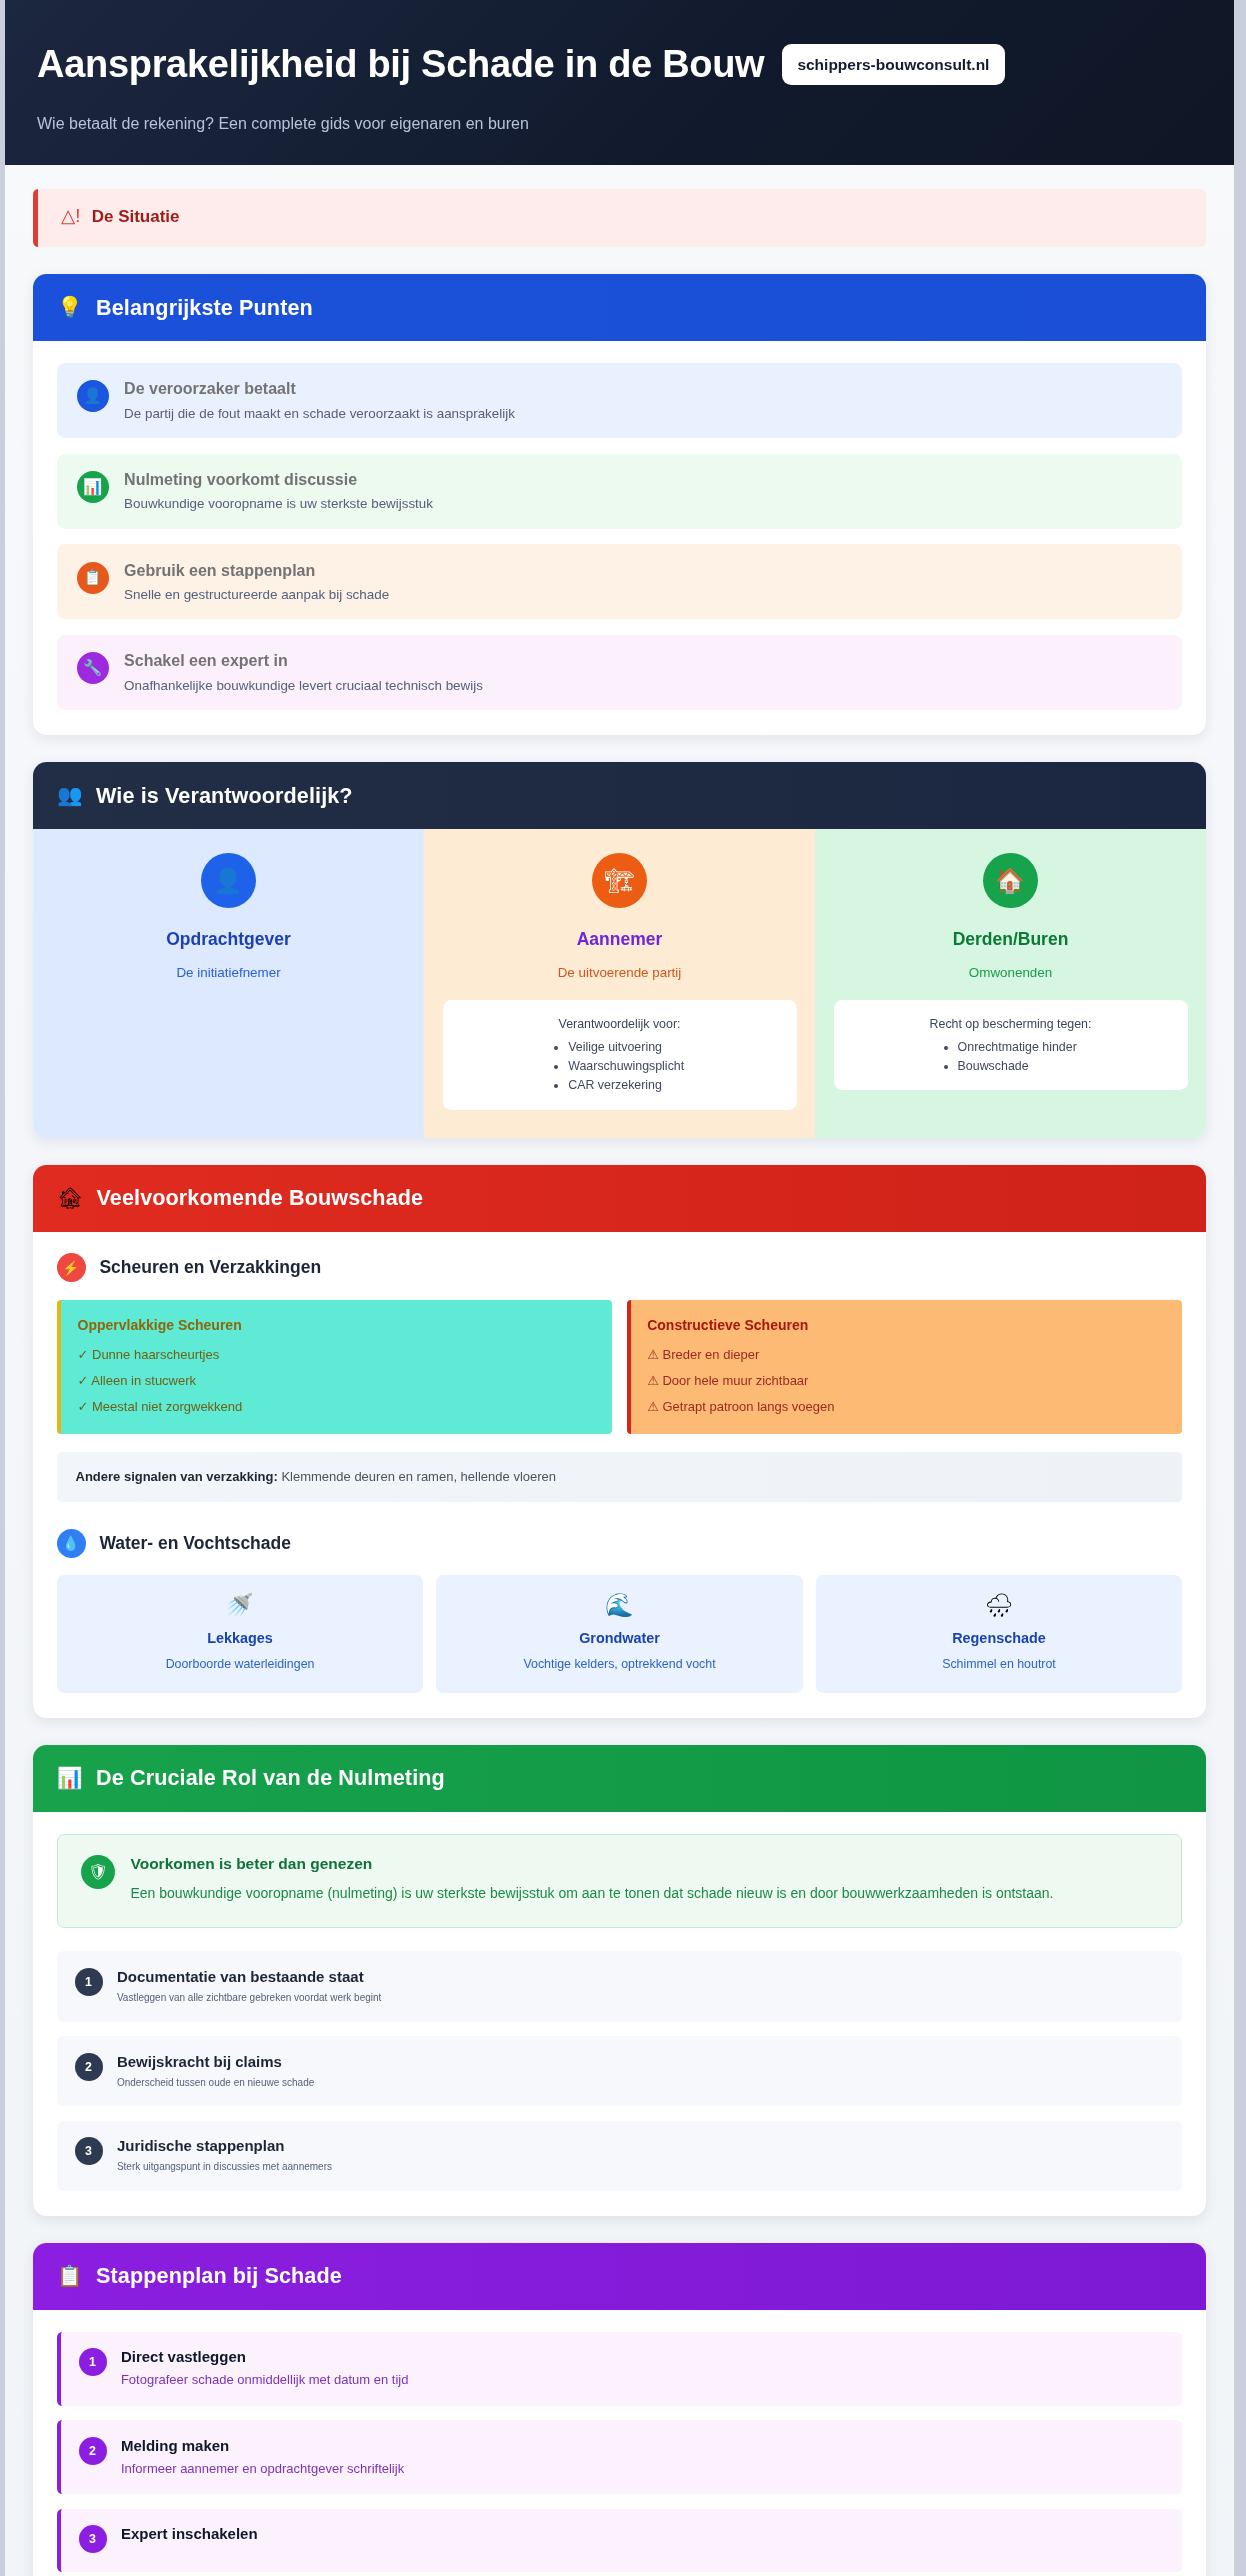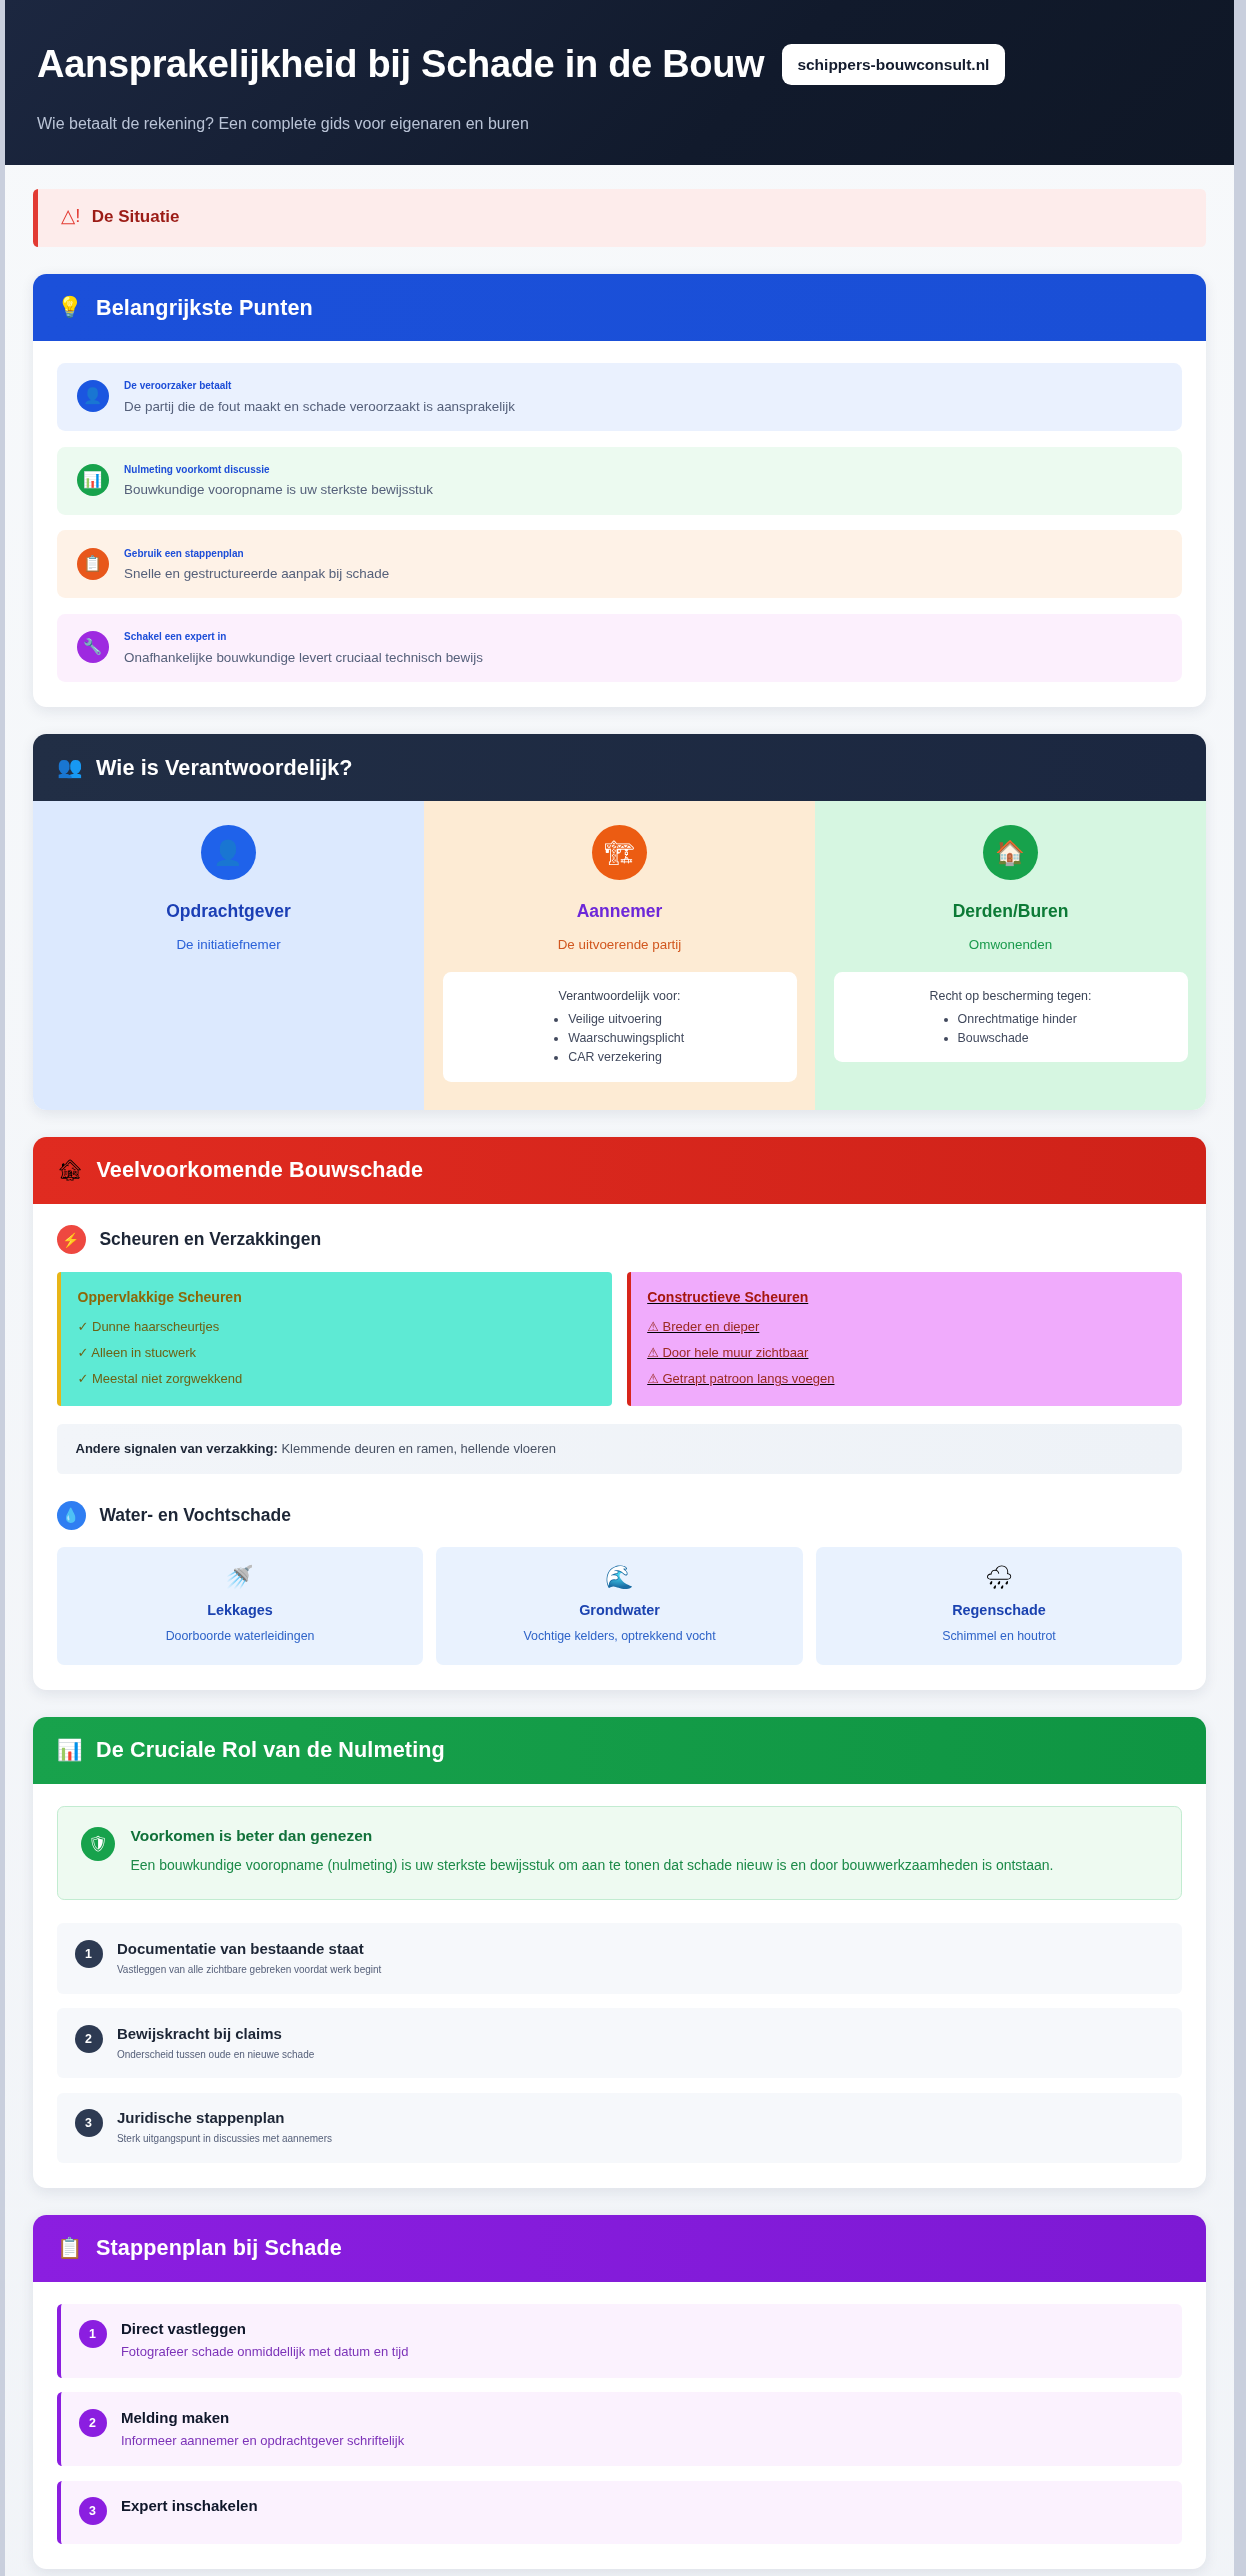--- a/index.html
+++ b/index.html
@@ -83,21 +83,21 @@
   .kp{
     display:flex;align-items:flex-start;gap:15.5px;
     border-radius:8.2px;padding:17.5px 19.6px;margin-bottom:15.5px;
   }
   .kp:last-child{margin-bottom:0;}
   .kp-dot{
     flex:0 0 auto;width:32px;height:32px;border-radius:50%;
     display:flex;align-items:center;justify-content:center;
     font-size:15.5px;color:#fff;
   }
-  .kp-t{font-size:10px;font-weight:bold;color:#1d4ed8;margin-bottom:7.2px;}
+  .kp-t{font-size:16px;font-weight:bold;color:#737373;margin-bottom:7.2px;}
   .kp-d{font-size:13.4px;color:#55607a;}
   .kp-b1{background:#eaf1fe;}.kd-b1{background:#1b56e0;}
   .kp-b2{background:#ecfaf0;}.kd-b2{background:#17a24c;}
   .kp-b3{background:#fef2e7;}.kd-b3{background:#e8571b;}
   .kp-b4{background:#fcf0fd;}.kd-b4{background:#9e2ae0;}
 
   
   .resp{display:flex;}
   .resp-col{
     flex:1;padding:24px 18.5px 28px 18.5px;
@@ -135,21 +135,21 @@
     display:flex;align-items:center;justify-content:center;
     font-size:14px;color:#fff;
   }
   .si-red{background:#ee4840;}
   .si-blue{background:#2f7ef2;}
   .sub-t{font-size:17.5px;font-weight:bold;color:#1d2636;}
 
   .two{display:flex;gap:14.4px;}
   .crk{flex:1;border-radius:4.1px;padding:17.5px 16.5px 19.6px 16.5px;}
   .crk-y{background:#5eead4;border-left:4.6px solid #e8b517;}
-  .crk-r{background:#f0abfc;border-left:4.6px solid #d8251b;text-decoration:underline;}
+  .crk-r{background:#fdba74;border-left:4.6px solid #d8251b;}
   .crk-t{font-size:14px;font-weight:bold;margin-bottom:13.4px;}
   .ct-y{color:#8d6708;}.ct-r{color:#a5170f;}
   .crk li{list-style:none;font-size:13px;margin-bottom:11.3px;}
   .crk li:last-child{margin-bottom:0;}
   .cl-y{color:#6d6215;}.cl-r{color:#9b2a22;}
 
   .note{
     margin-top:17.5px;background:linear-gradient(90deg,#f2f5f9,#eef2f7);
     border-radius:5.2px;padding:17.5px 18.5px;font-size:13px;color:#4a5365;
   }

